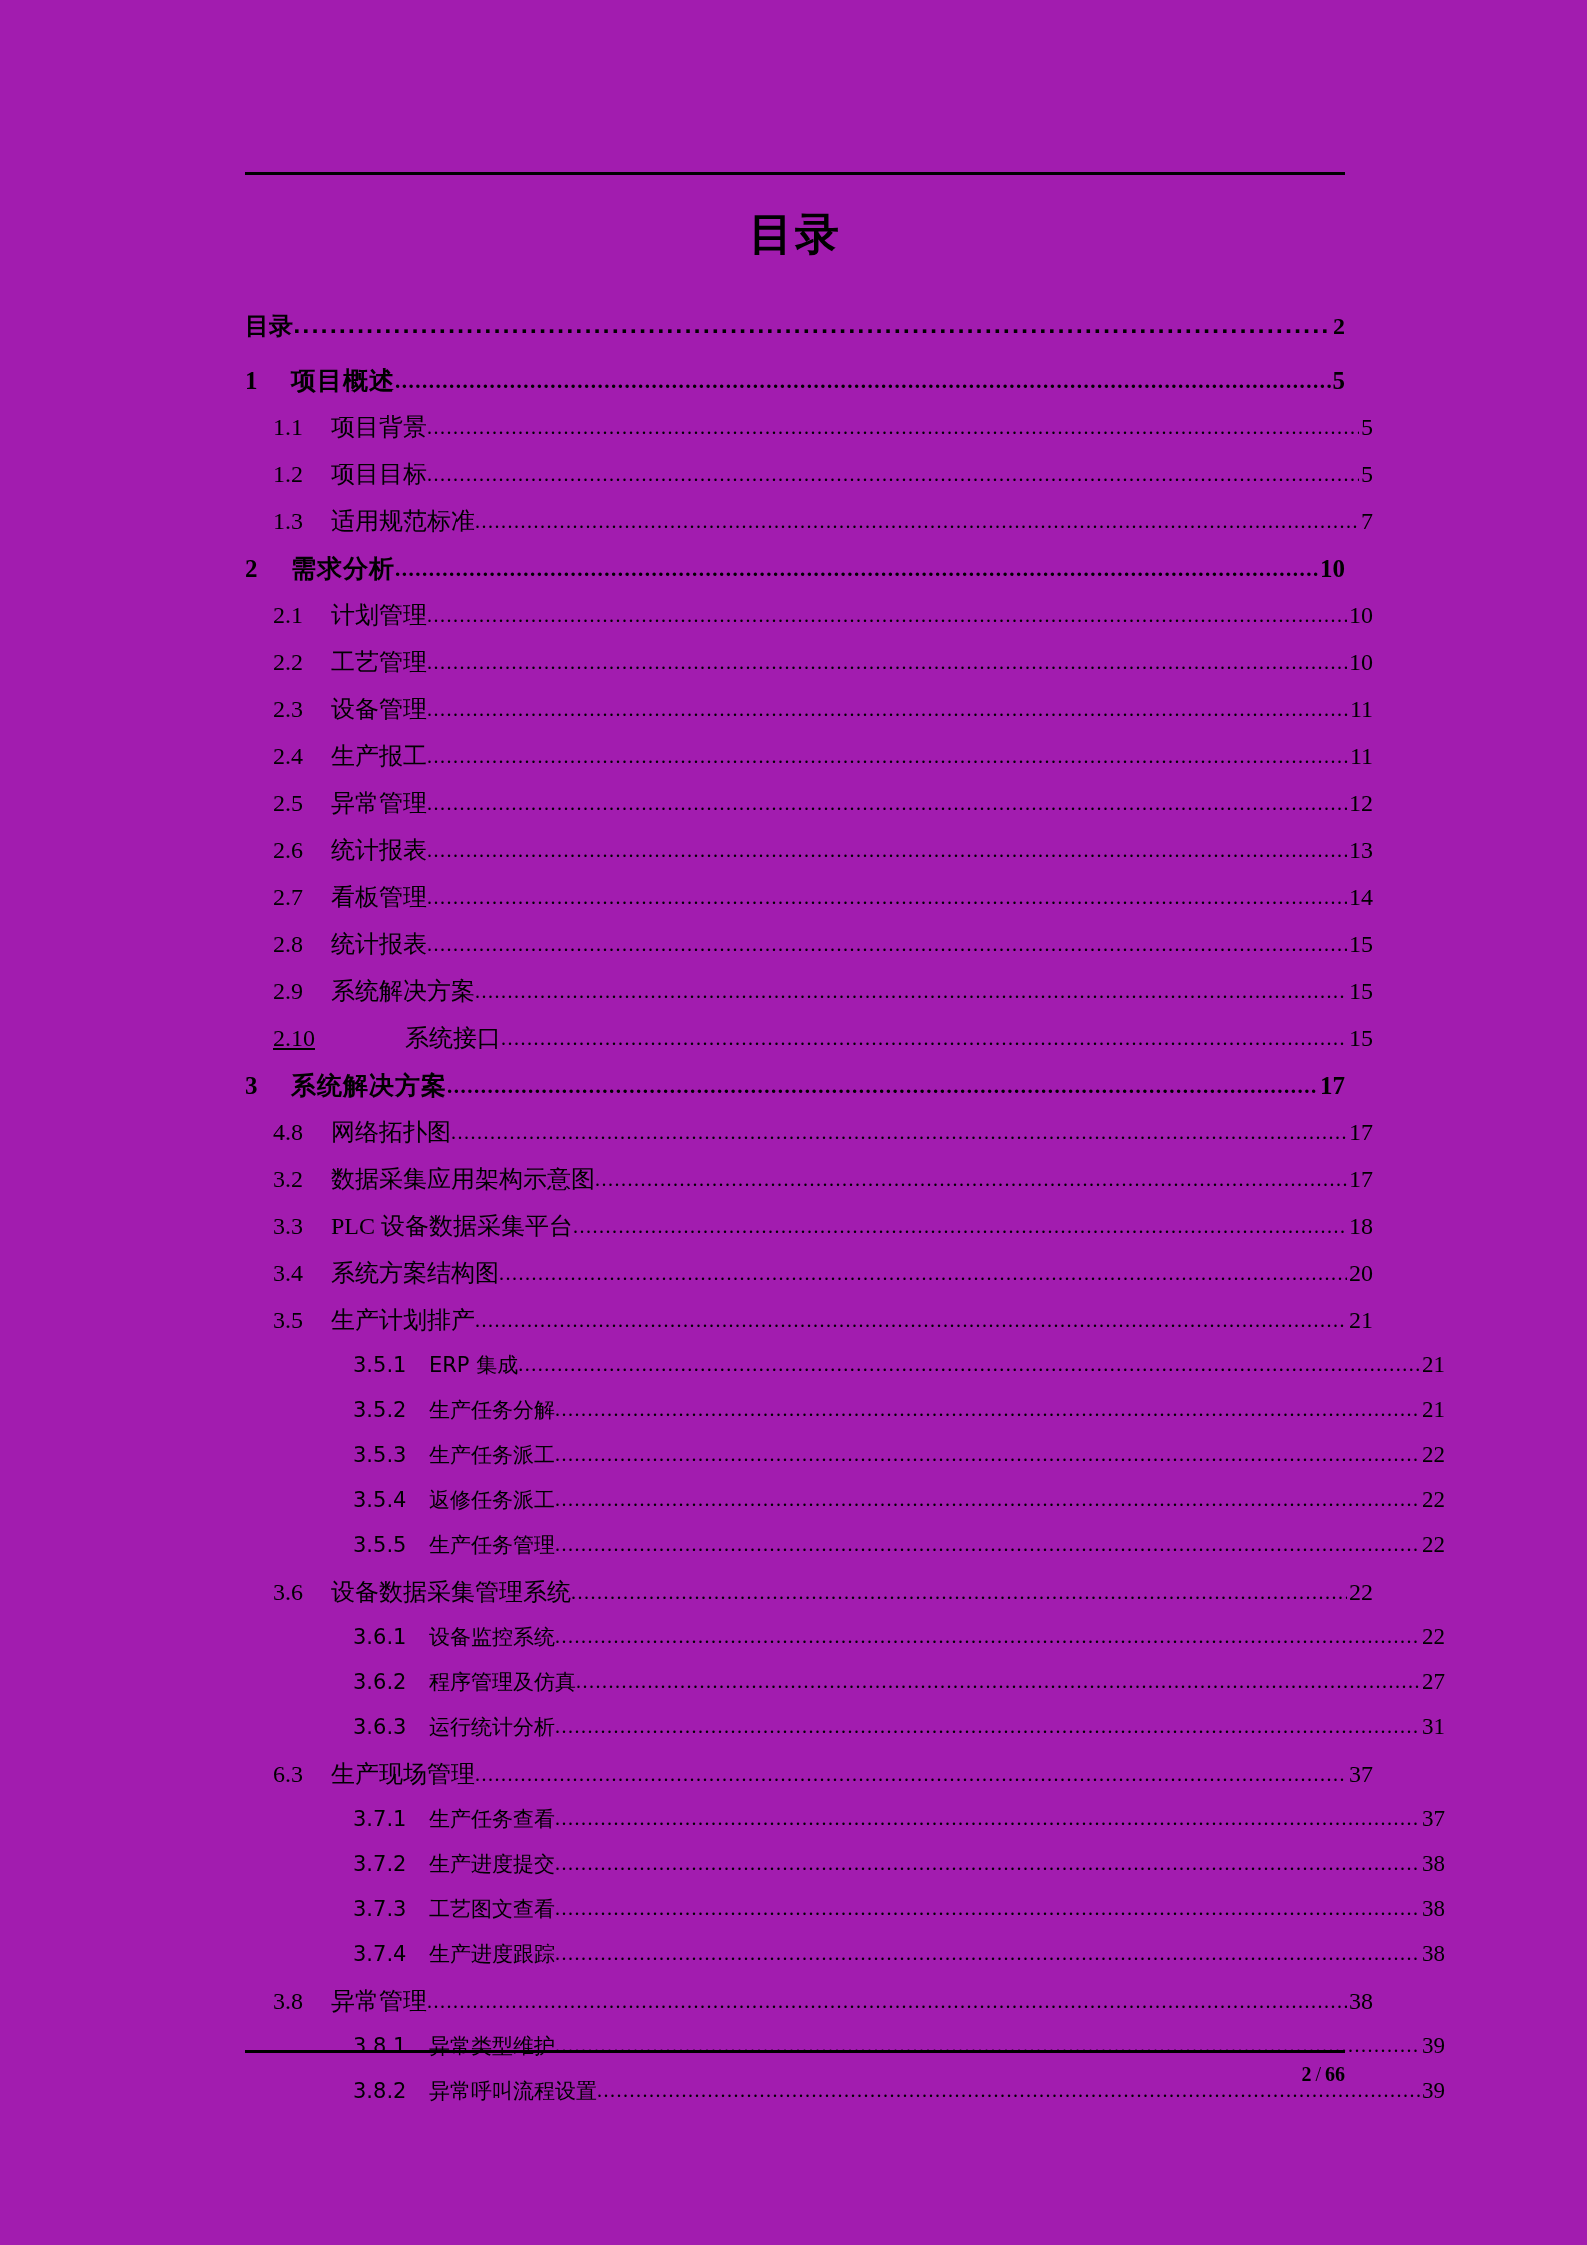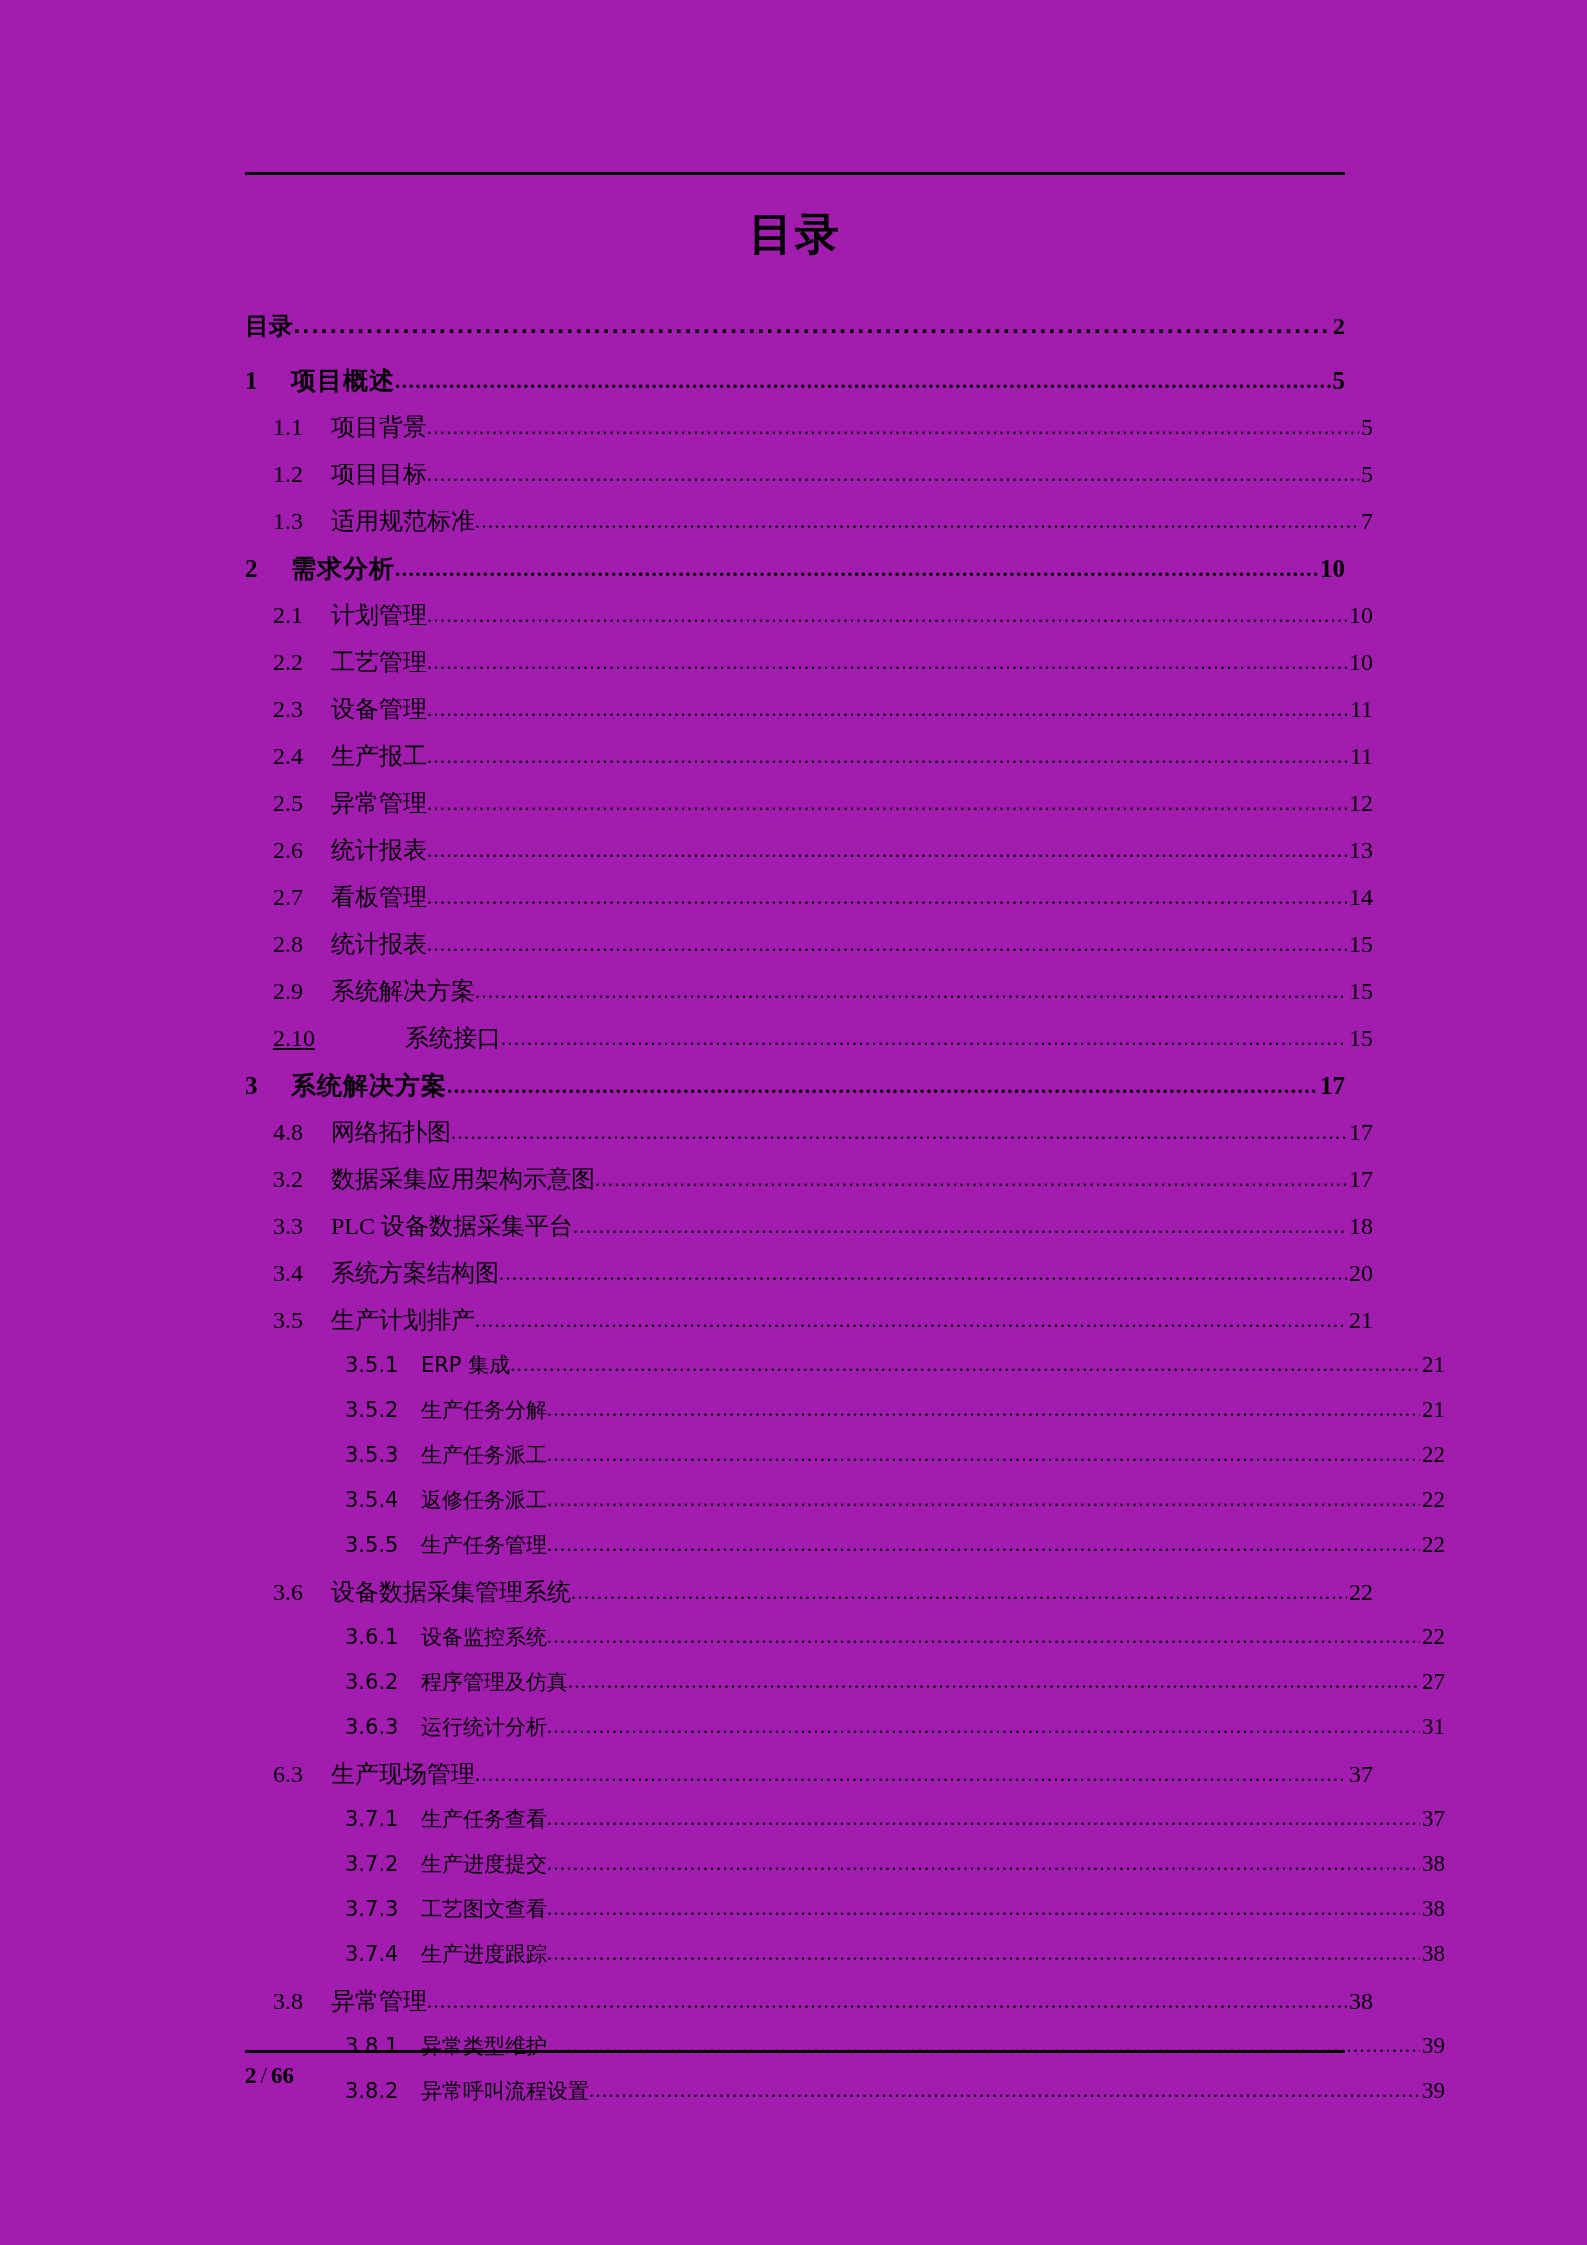--- a/index.html
+++ b/index.html
@@ -130,39 +130,40 @@
   .lvl-2.wide .toc-num { width: 132px; text-decoration: underline; }
 
   
   .lvl-3 {
     font-family: "DejaVu Sans", sans-serif;
     font-weight: normal;
     font-size: 21px;
     height: 45px;
     padding-left: 100px;
   }
-  .lvl-3 .toc-num { width: 76px; }
+  .lvl-3 .toc-num { width: 76px; margin-left: 8px; }
   .lvl-3 .toc-dots {
     font-family: "Liberation Serif", serif;
     font-size: 20px;
     letter-spacing: 1.5px;
   }
   .lvl-3 .toc-page {
     font-family: "Liberation Serif", serif;
     font-size: 23px;
   }
 
   .footer {
     position: absolute;
     left: 0;
     top: 2063px;
     width: 1100px;
+    text-align: right;
     font-family: "Liberation Serif", serif;
     font-weight: bold;
-    font-size: 23px;
+    font-size: 20px;
   }
   .footer .sep { font-weight: normal; padding: 0 4px; }
 </style>
 </head>
 <body>
 
 <div class="page">
   <div class="page-inner">
 
     <div class="rule-top"></div>

